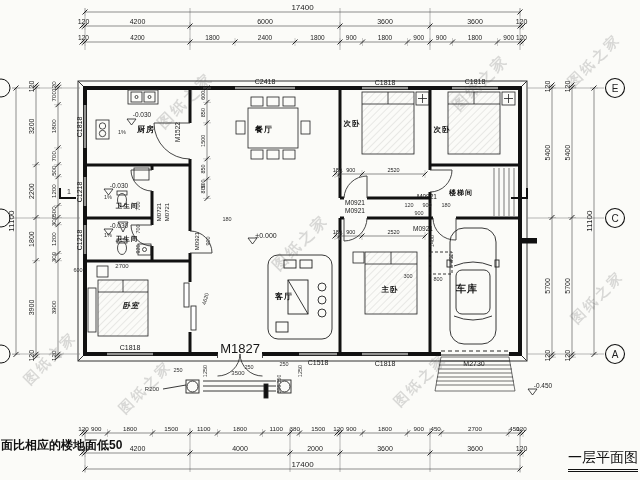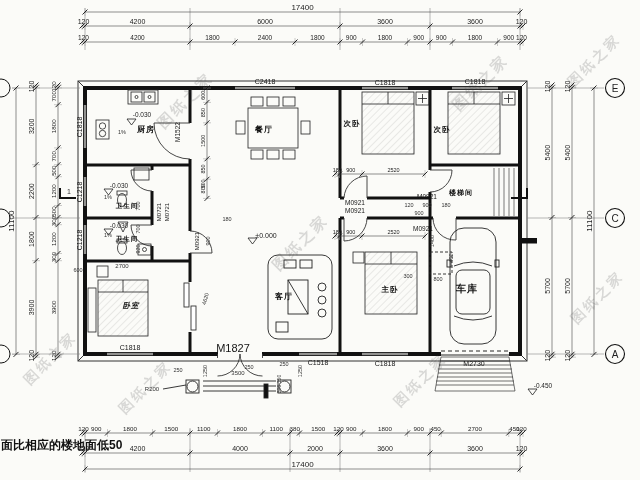--- a/index.html
+++ b/index.html
@@ -652,21 +652,21 @@
       <div class="ann op" style="left: 385px; top: 363px; font-size: 7px;">C1818</div>
       <div class="ann op" style="left: 474px; top: 363px; font-size: 7px;">M2730</div>
       <div class="ann op" style="left: 178px; top: 132px; font-size: 6.5px; transform: translate(-50%, -50%) rotate(-90deg);">M1522</div>
       <div class="ann op" style="left: 159px; top: 212px; font-size: 6px; transform: translate(-50%, -50%) rotate(-90deg);">M0721</div>
       <div class="ann op" style="left: 167px; top: 212px; font-size: 6px; transform: translate(-50%, -50%) rotate(-90deg);">M0721</div>
       <div class="ann op" style="left: 197px; top: 241px; font-size: 6px; transform: translate(-50%, -50%) rotate(-90deg);">M0921</div>
       <div class="ann op" style="left: 355px; top: 203px; font-size: 6.5px;">M0921</div>
       <div class="ann op" style="left: 355px; top: 211px; font-size: 6.5px;">M0921</div>
       <div class="ann op" style="left: 427px; top: 197px; font-size: 6.5px;">M0921</div>
       <div class="ann op" style="left: 423px; top: 229px; font-size: 6.5px;">M0921</div>
-      <div class="ann op" style="left: 233px; top: 348px; font-size: 11px;">M1827</div>
+      <div class="ann op" style="left: 240px; top: 348px; font-size: 13px;">M1827</div>
       <div class="ann lv" style="left: 266px; top: 235px; font-size: 7px;">±0.000</div>
       <div class="ann lv" style="left: 142px; top: 115px; font-size: 6.5px;">-0.030</div>
       <div class="ann lv" style="left: 119px; top: 186px; font-size: 6.5px;">-0.030</div>
       <div class="ann lv" style="left: 119px; top: 226px; font-size: 6.5px;">-0.030</div>
       <div class="ann lv" style="left: 543px; top: 386px; font-size: 6.5px;">-0.450</div>
       <div class="ann dim" style="left: 122px; top: 266px; font-size: 6px;">2700</div>
       <div class="ann dim" style="left: 78px; top: 271px; font-size: 5.5px;">600</div>
       <div class="ann dim" style="left: 409px; top: 206px; font-size: 5.5px;">120</div>
       <div class="ann dim" style="left: 427px; top: 206px; font-size: 5.5px;">900</div>
       <div class="ann dim" style="left: 446px; top: 206px; font-size: 5.5px;">180</div>
@@ -699,14 +699,15 @@
       <div class="ann wm" style="left: 480px; top: 82px; font-size: 15px; transform: translate(-50%, -50%) rotate(-45deg);">图纸之家</div>
       <div class="ann wm" style="left: 594px; top: 60px; font-size: 14px; transform: translate(-50%, -50%) rotate(-45deg);">图纸之家</div>
       <div class="ann wm" style="left: 300px; top: 242px; font-size: 15px; transform: translate(-50%, -50%) rotate(-45deg);">图纸之家</div>
       <div class="ann wm" style="left: 50px; top: 358px; font-size: 14px; transform: translate(-50%, -50%) rotate(-45deg);">图纸之家</div>
       <div class="ann wm" style="left: 145px; top: 387px; font-size: 14px; transform: translate(-50%, -50%) rotate(-45deg);">图纸之家</div>
       <div class="ann wm" style="left: 420px; top: 380px; font-size: 14px; transform: translate(-50%, -50%) rotate(-45deg);">图纸之家</div>
       <div class="ann wm" style="left: 597px; top: 297px; font-size: 14px; transform: translate(-50%, -50%) rotate(-45deg);">图纸之家</div>
     </div>
 
 <div id="note">面比相应的楼地面低50</div>
+<div id="title">一层平面图</div>
 
 </div>
 
 </body></html>

